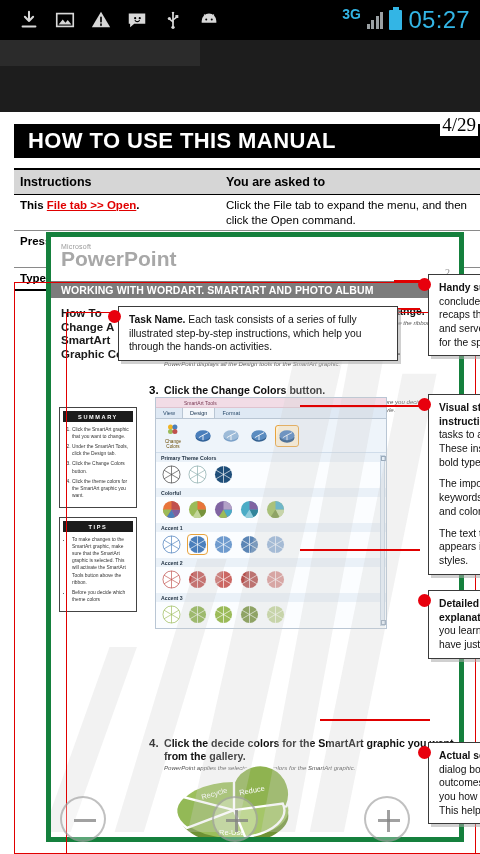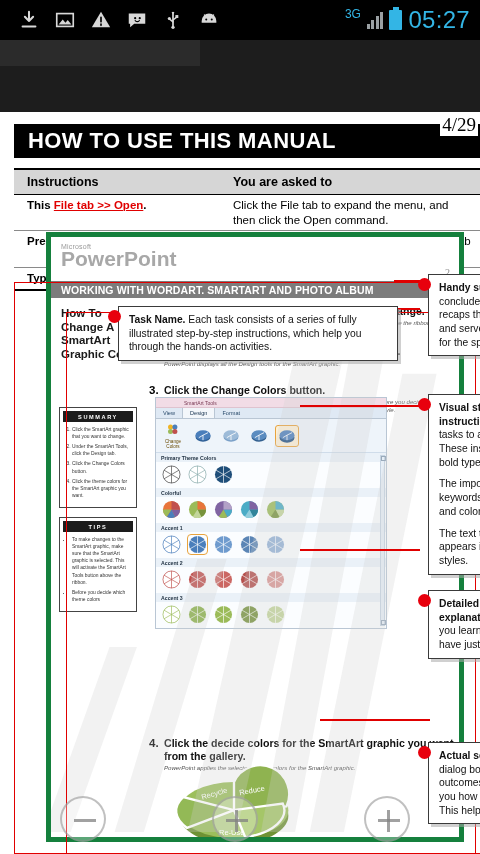--- a/index.html
+++ b/index.html
@@ -13,21 +13,21 @@
 
   
   .statusbar {
     position: absolute; top: 0; left: 0; width: 480px; height: 40px;
     background: #000; display: flex; align-items: center;
   }
   .sb-left { display: flex; align-items: center; gap: 14px; padding-left: 18px; flex: 1; }
   .sb-right { display: flex; align-items: center; gap: 6px; padding-right: 10px; }
   .sb-ico { width: 22px; height: 22px; display: block; }
   .sb-clock { color: #33b5e5; font-size: 24px; font-weight: 400; letter-spacing: .3px; }
-  .sb-3g { color: #33b5e5; font-size: 12px; font-weight: normal; position: relative; top: -6px; }
+  .sb-3g { color: #33b5e5; font-size: 14px; font-weight: bold; position: relative; top: -6px; }
   .sig { display: flex; align-items: flex-end; gap: 1.5px; height: 18px; }
   .sig i { display: block; width: 3px; background: #9aa0a3; }
   .bat { width: 13px; height: 20px; background: #33b5e5; position: relative; border-radius: 1px; }
   .bat:before { content:""; position:absolute; top:-3px; left:3.5px; width:6px; height:3px; background:#33b5e5; }
 
   
   .darkband {
     position: absolute; top: 40px; left: 0; width: 480px; height: 72px;
     background: #1d1d1d;
   }
@@ -47,21 +47,21 @@
   .banner {
     position: absolute; left: 14px; top: 12px; width: 480px; height: 34px;
     background: #000; color: #fff;
     font-size: 22px; font-weight: bold; letter-spacing: .4px;
     display: flex; align-items: center; padding-left: 14px;
   }
 
   
   .tbl { position: absolute; left: 14px; top: 56px; width: 470px; }
   .tbl table { border-collapse: collapse; width: 100%; table-layout: fixed; }
-  .tbl th, .tbl td { text-align: left; vertical-align: top; padding: 3px 13px; font-size: 11.5px; line-height: 1.28; }
+  .tbl th, .tbl td { text-align: left; vertical-align: top; padding: 3px 6px; font-size: 11.5px; line-height: 1.28; }
   .tbl col.c1 { width: 206px; }
   .tbl thead th { background: #d6d6d6; font-weight: bold; font-size: 12.5px; border-top: 2px solid #000; border-bottom: 1.6px solid #000; padding-top:4px; padding-bottom:4px; }
   .tbl tbody tr { border-bottom: 1px solid #8a8a8a; }
   .tbl tbody tr:last-child { border-bottom: 2px solid #000; }
   .red { color: #e00000; }
   .red-u { color: #e00000; text-decoration: underline; font-weight: bold; }
   .b { font-weight: bold; }
 
   
   .rfrm { position: absolute; border: 1.6px solid #e00000; background: transparent; z-index: 25; }

